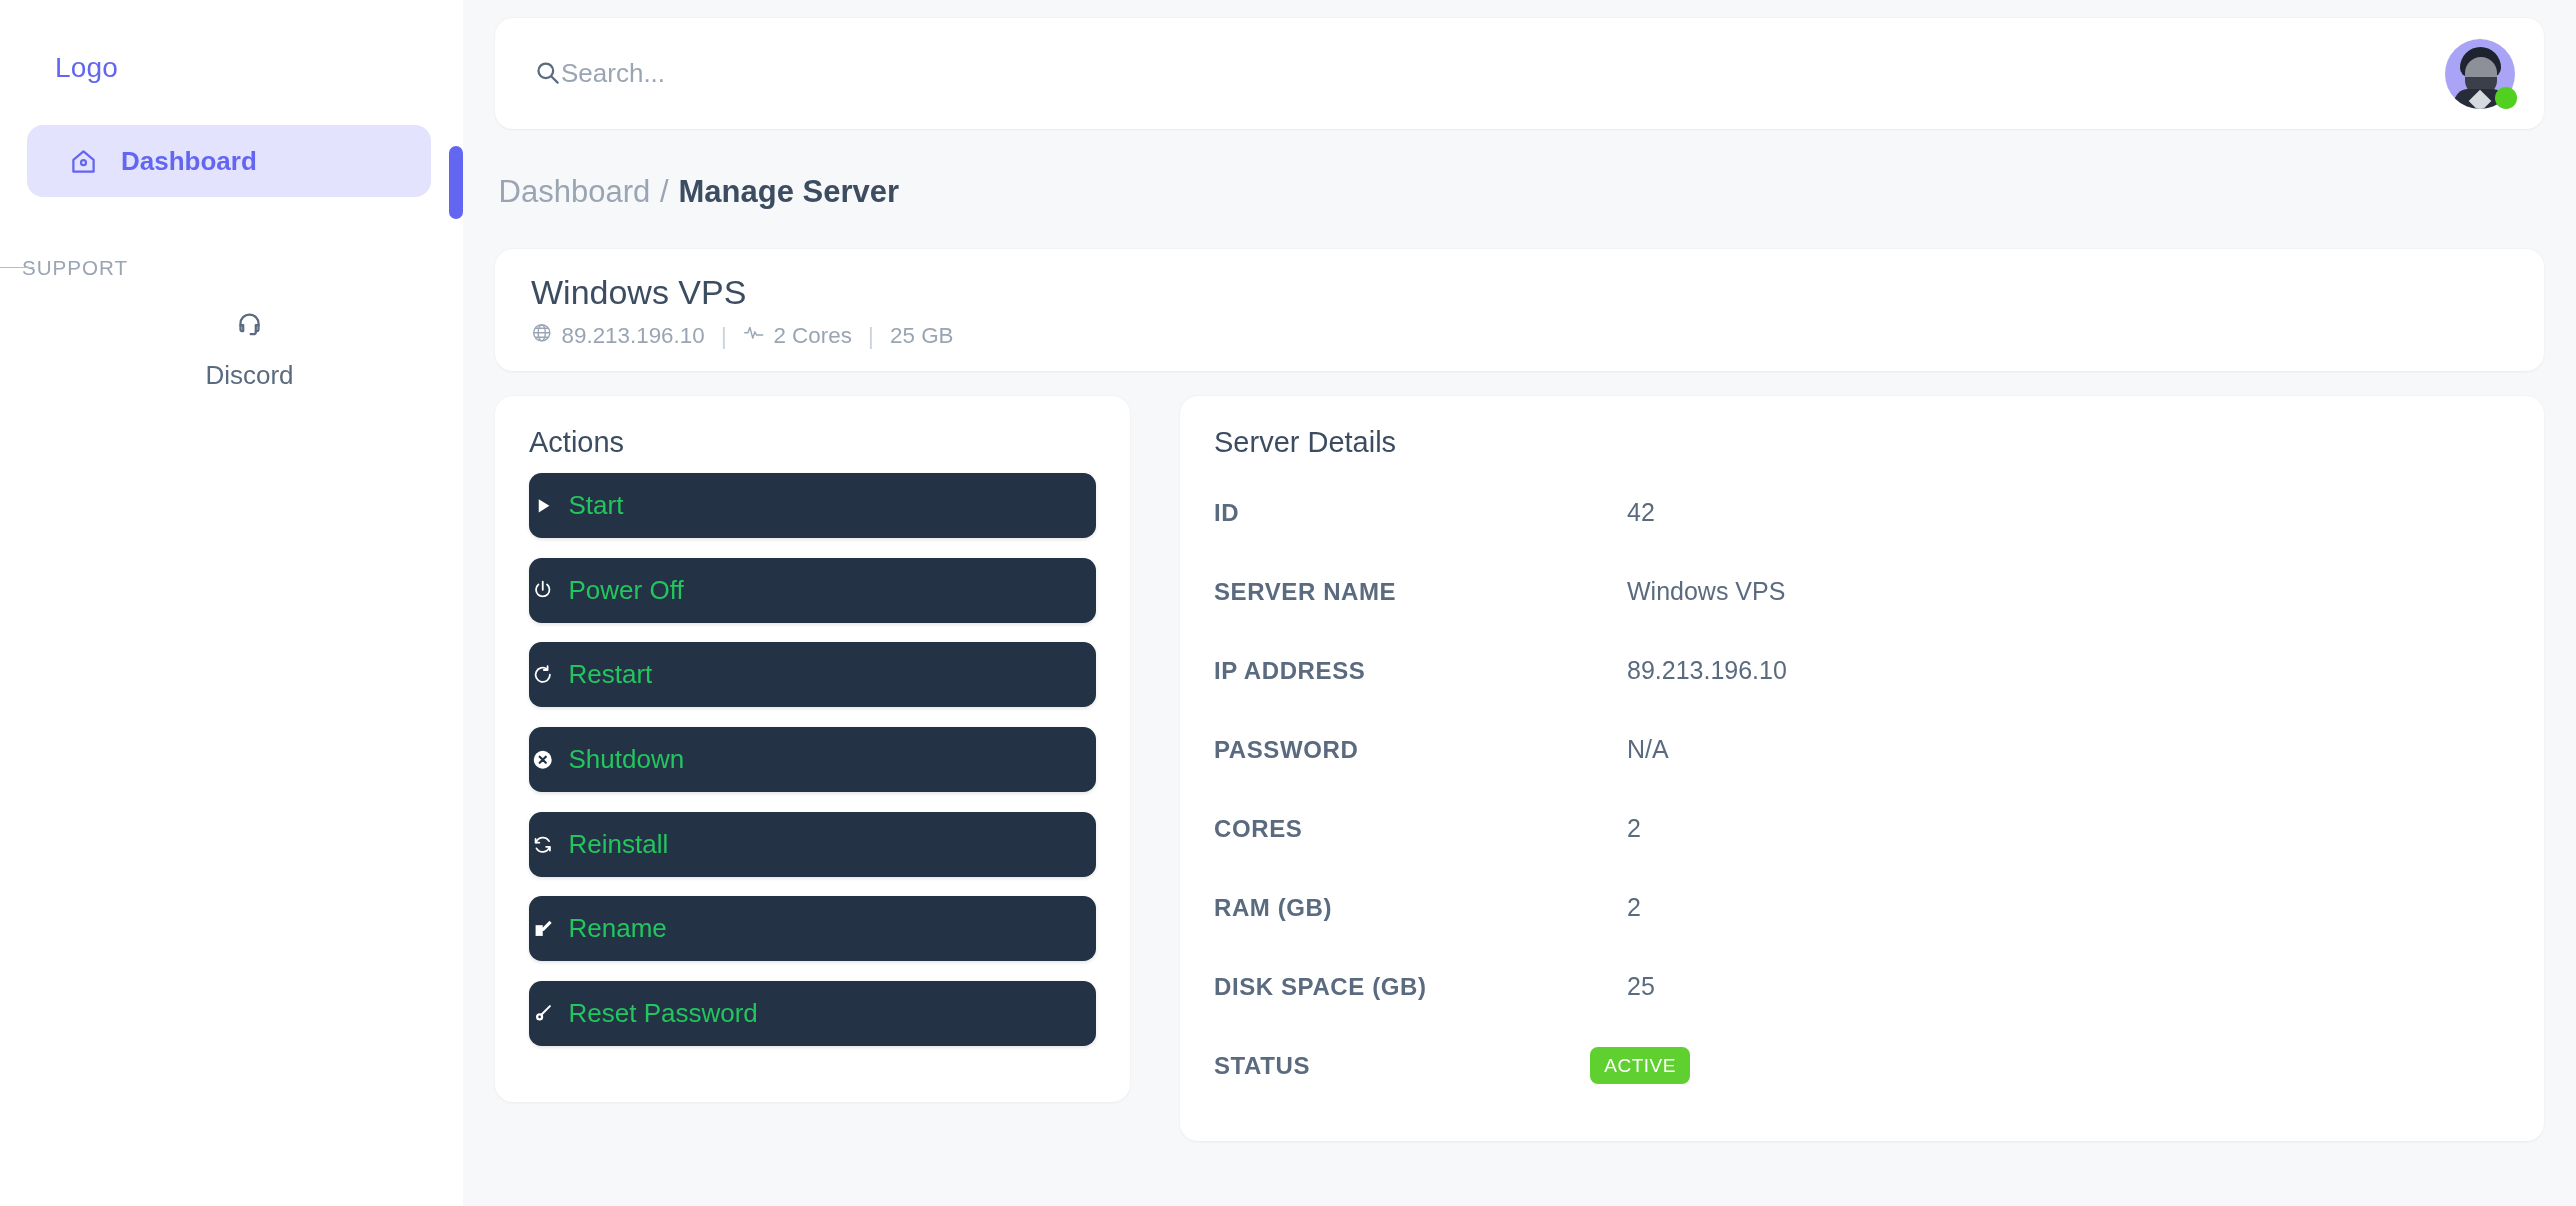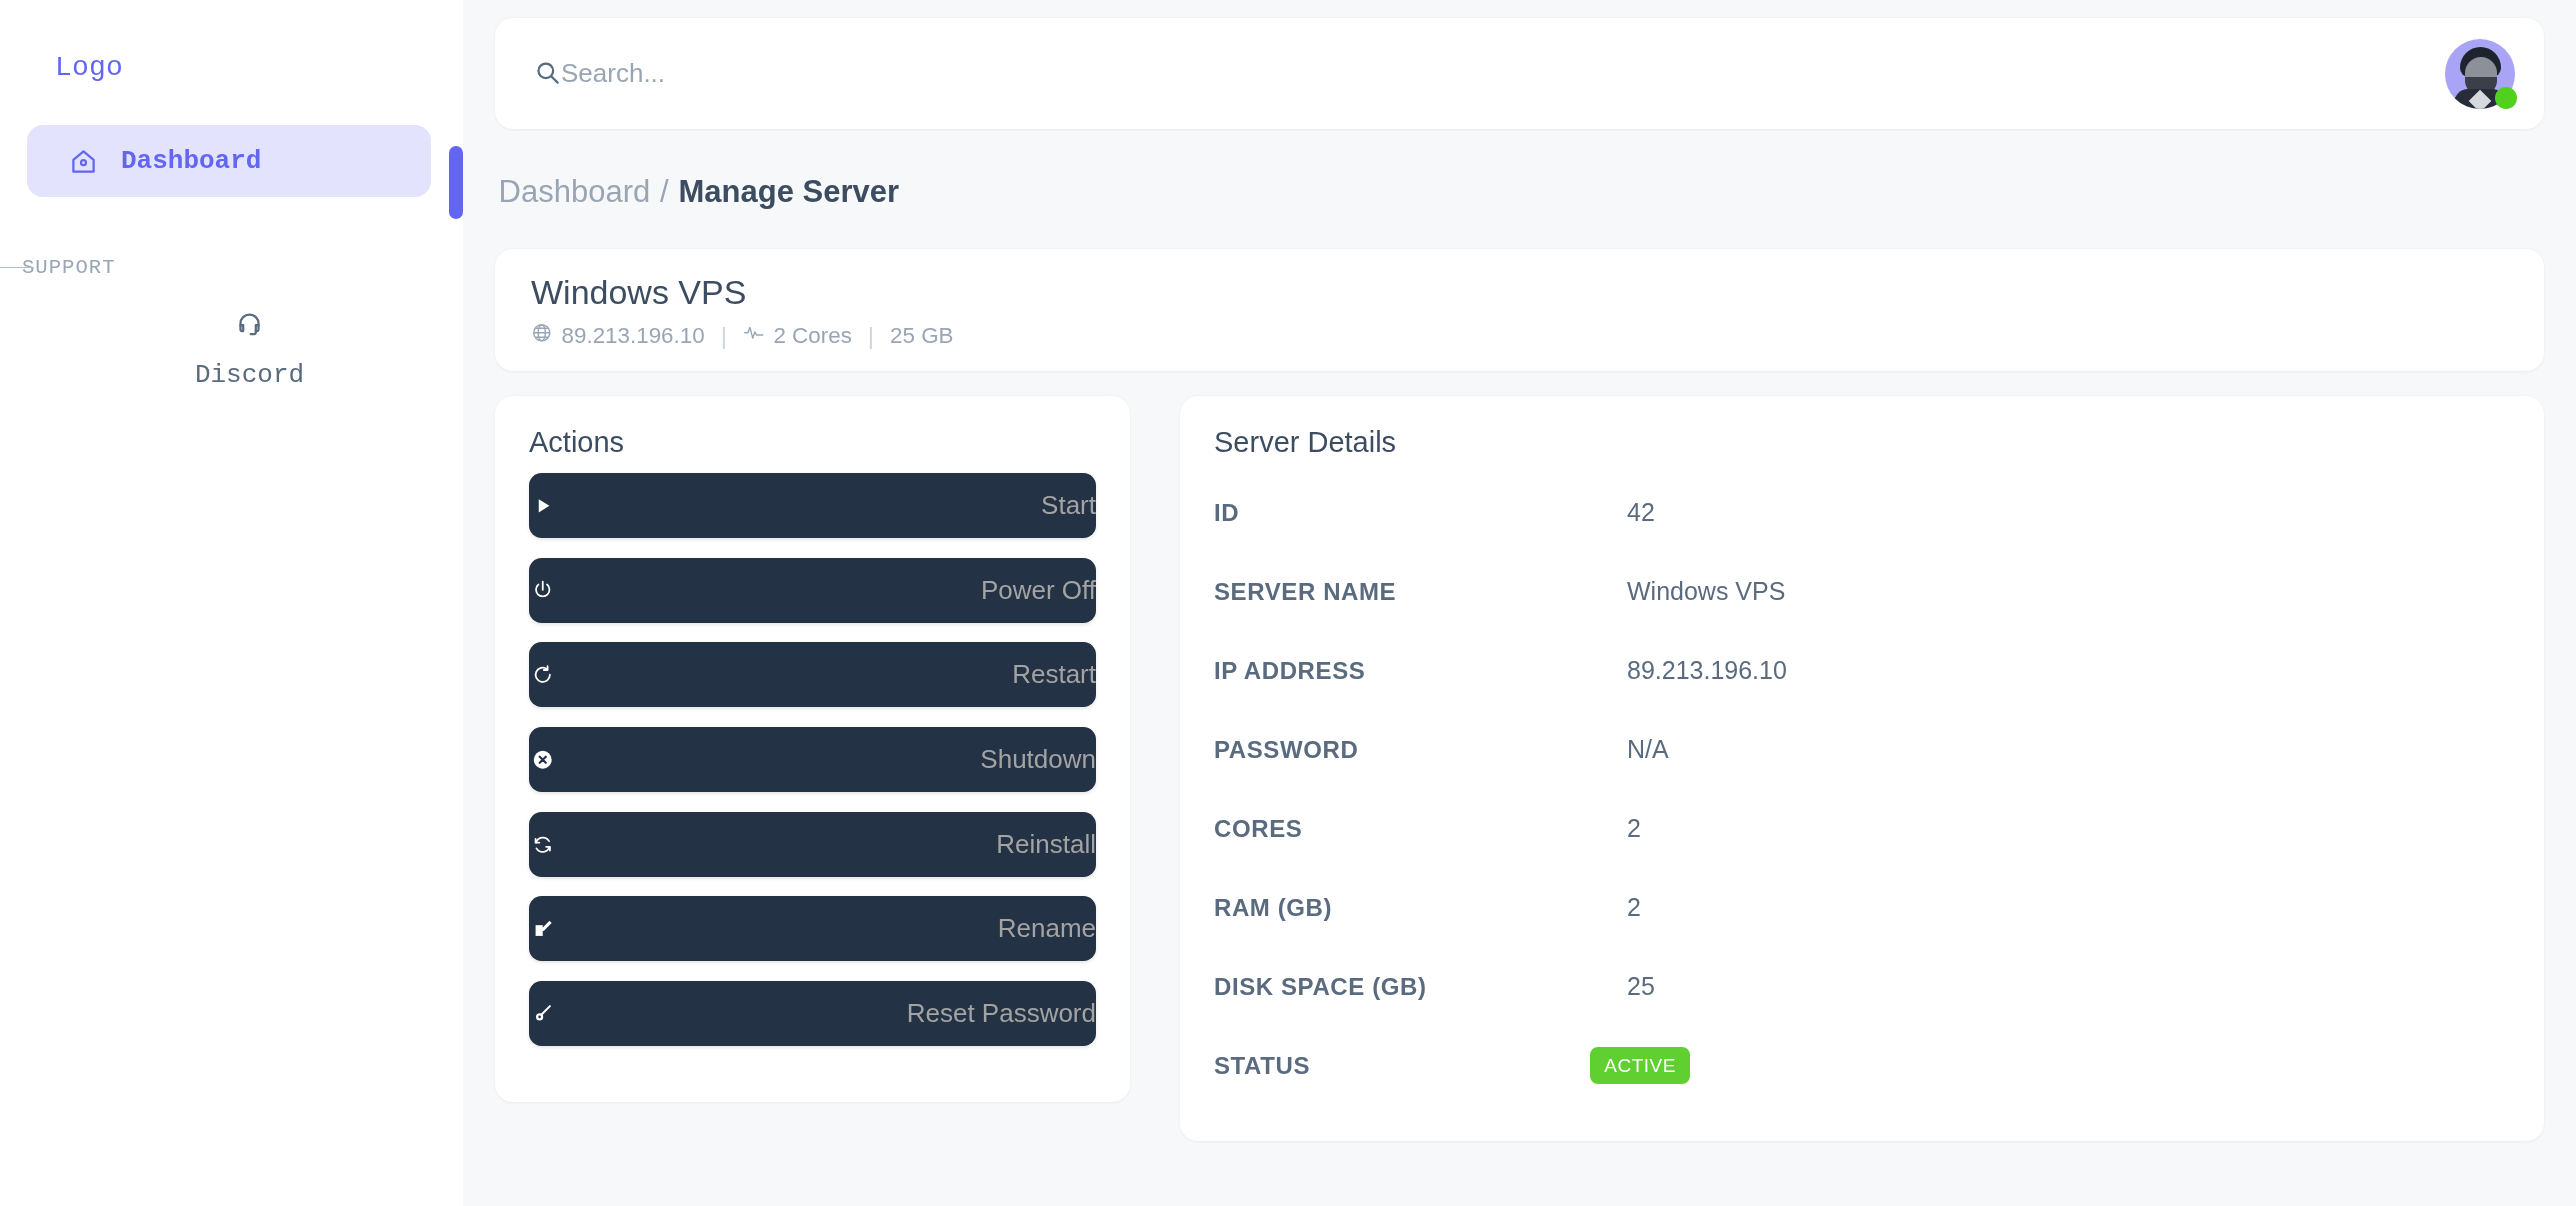--- a/index.html
+++ b/index.html
@@ -19,21 +19,20 @@
   }
 
   
   .sidebar {
     position: relative;
     width: 463px;
     height: 1206px;
     background: #ffffff;
     flex: 0 0 463px;
     padding-top: 50px;
-    font-family: Liberation Mono, monospace;
   }
   .logo {
     color: #6366f1;
     font-size: 28px;
     letter-spacing: 0.2px;
     padding-left: 55px;
     line-height: 36px;
     height: 36px;
   }
   .nav {
@@ -246,26 +245,26 @@
   .panel-actions { flex: 0 0 635px; }
   .panel-details { flex: 1 1 auto; }
   .panel-title {
     font-size: 29px;
     color: #3c4d61;
     margin-bottom: 14px;
   }
   .btn {
     display: flex;
     align-items: center;
-    justify-content: space-between;
+    justify-content: flex-start;
     gap: 12.5px;
     width: 100%;
     height: 65px;
     background: #233244;
-    color: #a3a3a3;
+    color: #22c55e;
     border: none;
     border-radius: 12.5px;
     font-family: "Liberation Sans", sans-serif;
     font-size: 26px;
     margin-bottom: 19.7px;
     cursor: pointer;
     box-shadow: 0 1.8px 3.6px rgba(16,24,40,0.10);
   }
   .btn .bico {
     display: inline-flex;

